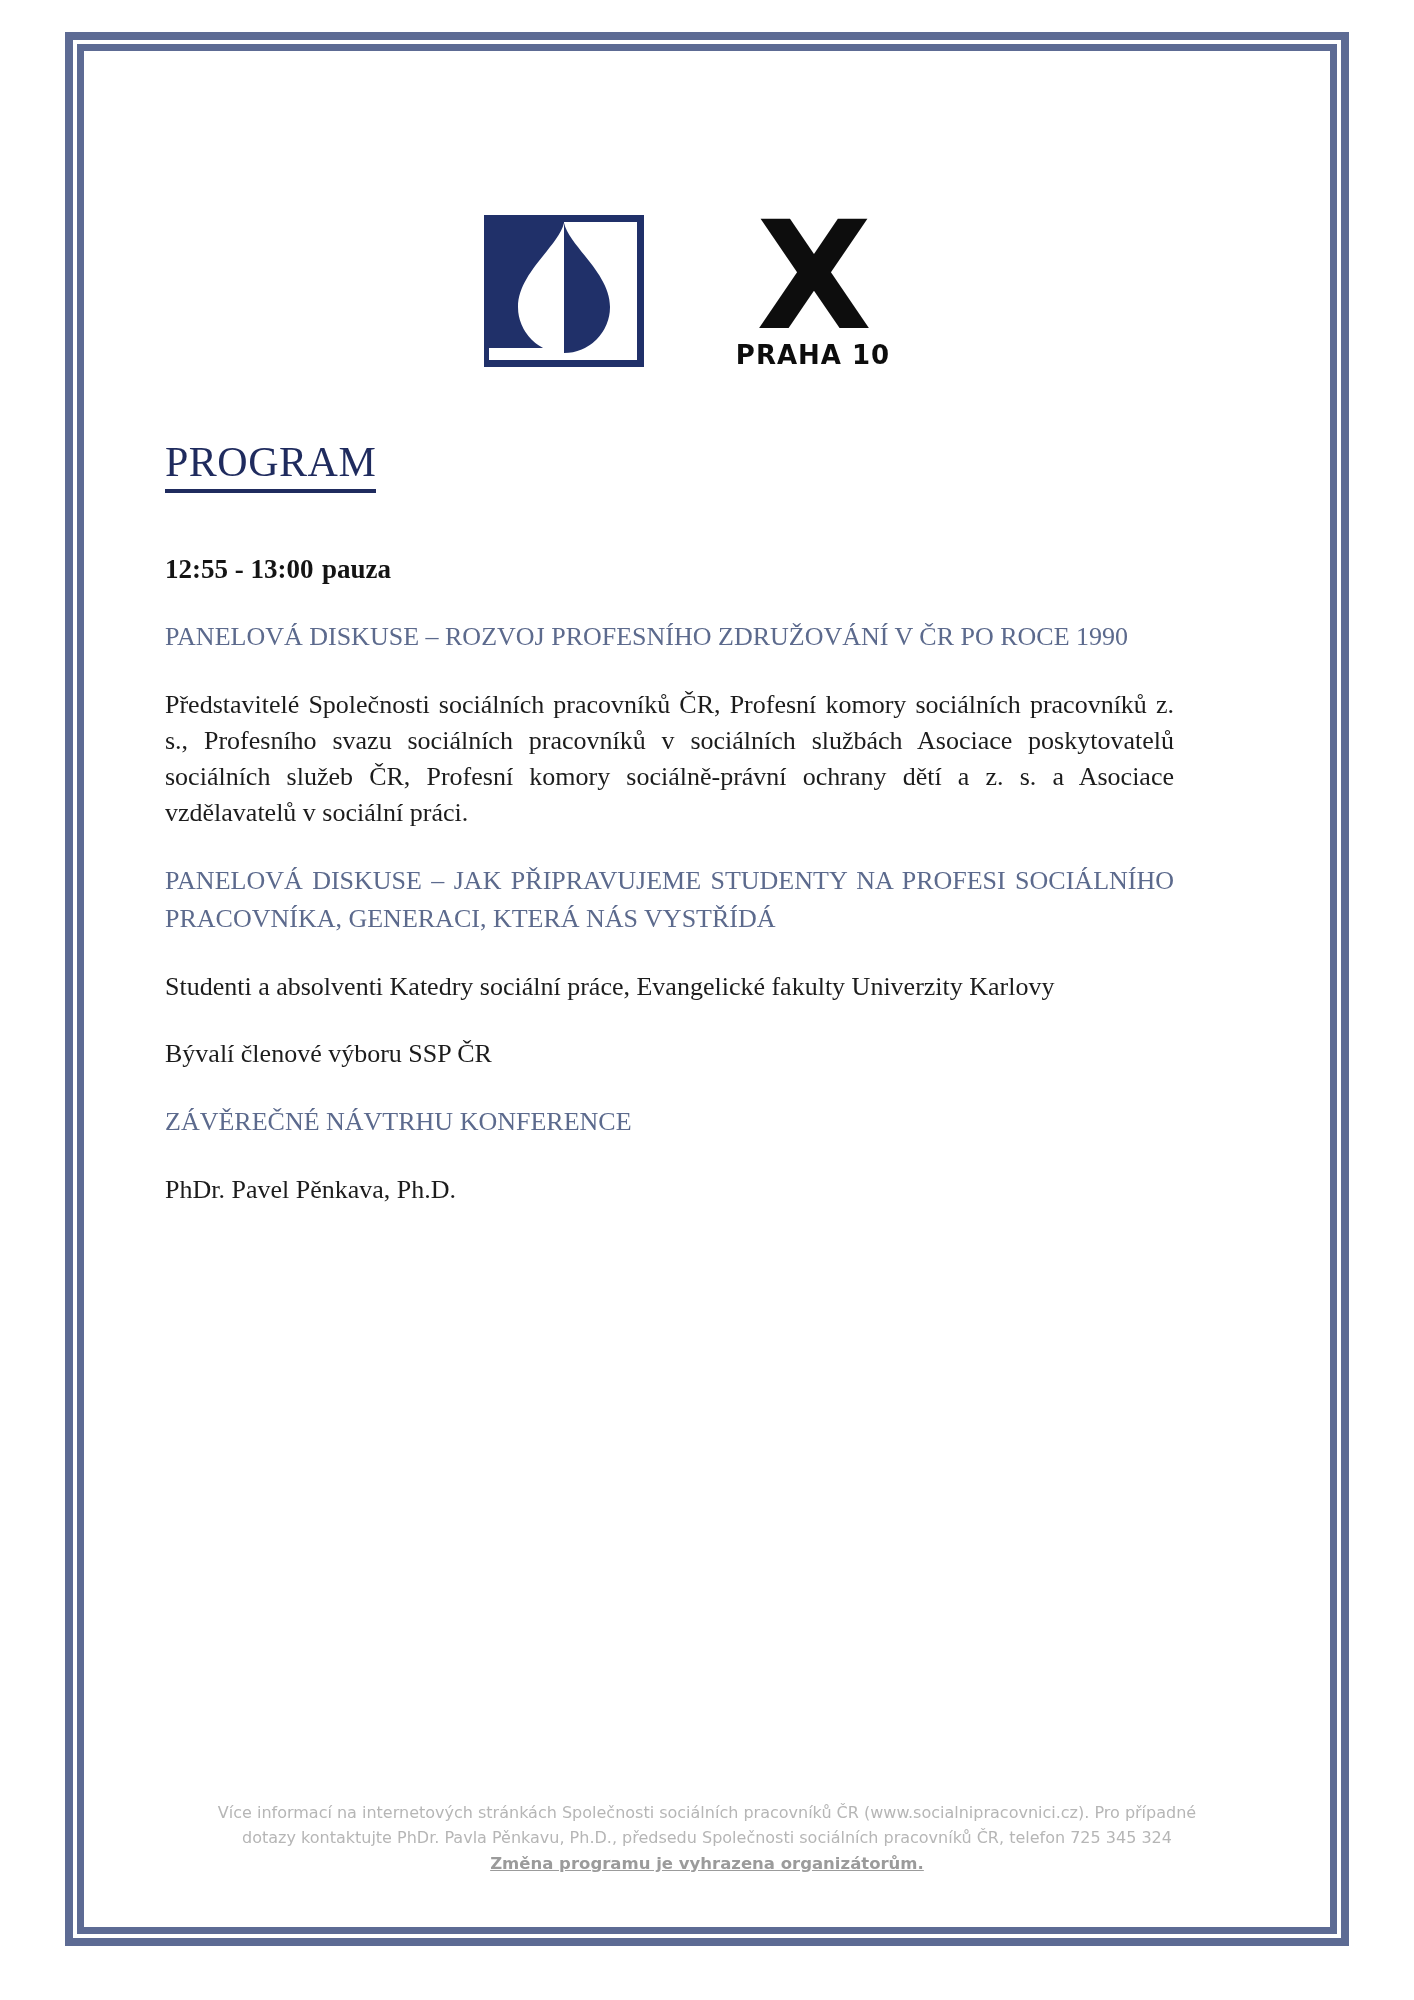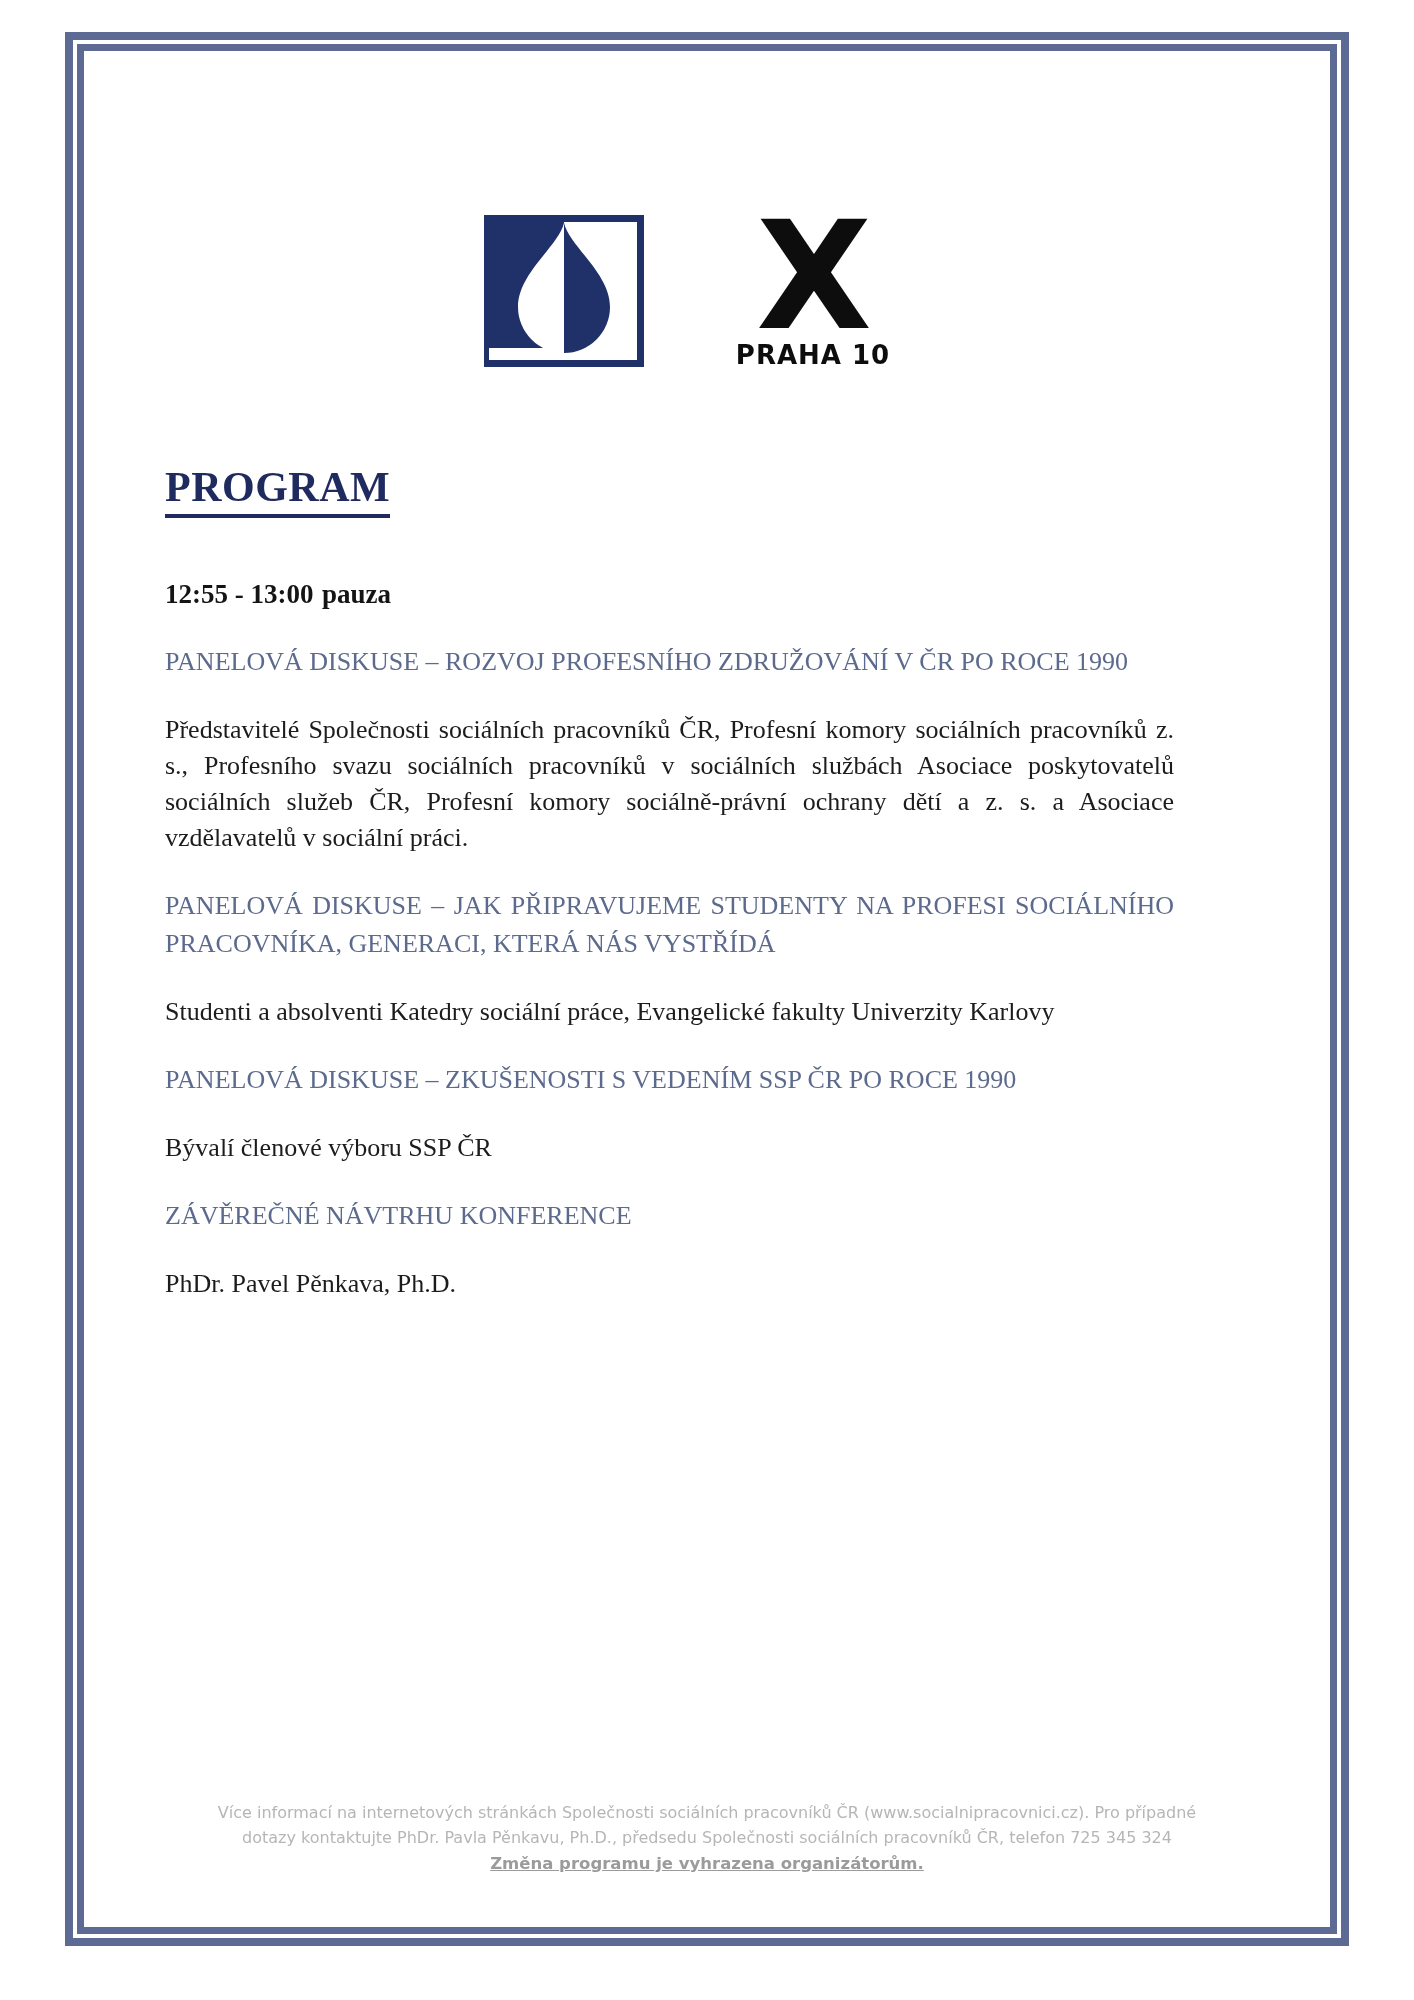--- a/index.html
+++ b/index.html
@@ -56,24 +56,24 @@
     letter-spacing:-2px;
   }
   .praha-label{
     font-size:26px;
     font-weight:bold;
     letter-spacing:1px;
     margin-top:2px;
   }
   
   .program-title{
-    margin-top:93px;
+    margin-top:68px;
     display:inline-block;
     font-size:42px;
-    font-weight:bold;
+    font-weight:normal;
     letter-spacing:0.5px;
     color:var(--navy);
     border-bottom:4px solid var(--navy);
     padding-bottom:3px;
   }
   
   .schedule{margin-top:58px;}
   .sched-row{
     display:flex;
     font-size:27px;
@@ -166,21 +166,20 @@
         <span class="slabel">pauza</span>
       </div>
     </div>
 
     <p class="sec-heading">PANELOVÁ DISKUSE – ROZVOJ PROFESNÍHO ZDRUŽOVÁNÍ V ČR PO ROCE 1990</p>
     <p class="body multi">Představitelé Společnosti sociálních pracovníků ČR, Profesní komory sociálních pracovníků z. s., Profesního svazu sociálních pracovníků v sociálních službách Asociace poskytovatelů sociálních služeb ČR, Profesní komory sociálně-právní ochrany dětí a z. s. a Asociace vzdělavatelů v sociální práci.</p>
 
     <p class="sec-heading">PANELOVÁ DISKUSE – JAK PŘIPRAVUJEME STUDENTY NA PROFESI SOCIÁLNÍHO PRACOVNÍKA, GENERACI, KTERÁ NÁS VYSTŘÍDÁ</p>
     <p class="body">Studenti a absolventi Katedry sociální práce, Evangelické fakulty Univerzity Karlovy</p>
 
-    <p class="sec-heading">PANELOVÁ DISKUSE – ZKUŠENOSTI S VEDENÍM SSP ČR PO ROCE 1990</p>
     <p class="body">Bývalí členové výboru SSP ČR</p>
 
 
     <p class="sec-heading">ZÁVĚREČNÉ NÁVTRHU KONFERENCE</p>
     <p class="body">PhDr. Pavel Pěnkava, Ph.D.</p>
 
   </div>
 
   <div class="footer">
     <div>Více informací na internetových stránkách Společnosti sociálních pracovníků ČR (www.socialnipracovnici.cz). Pro případné</div>

